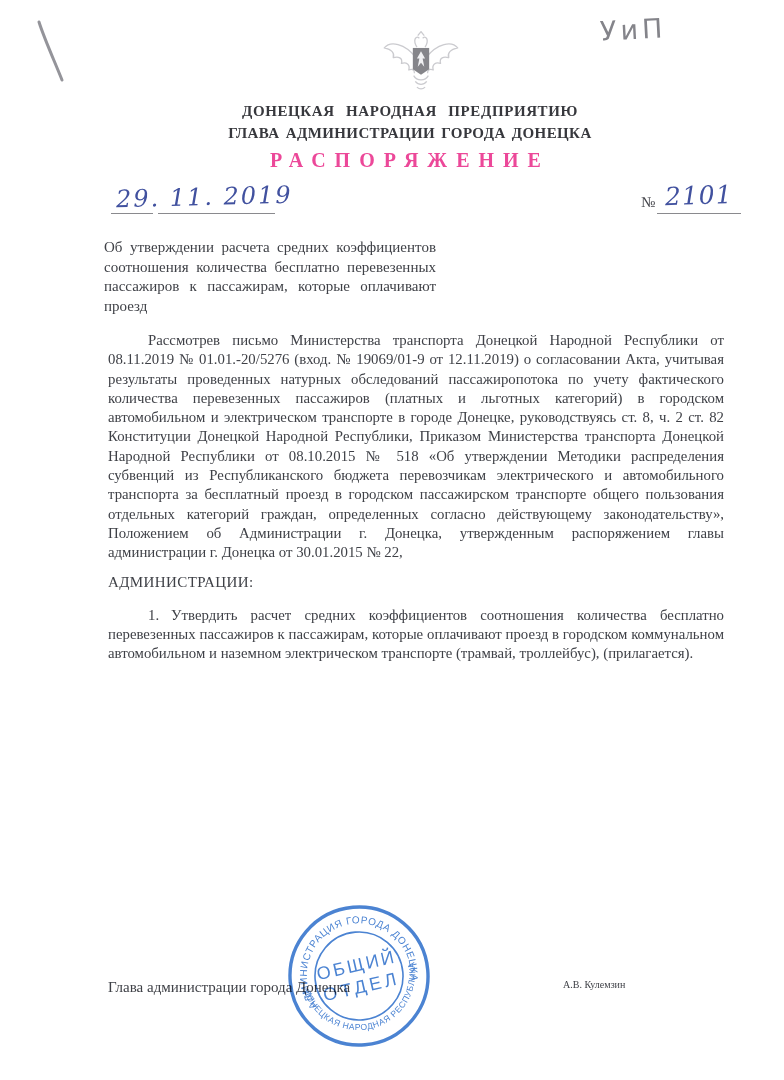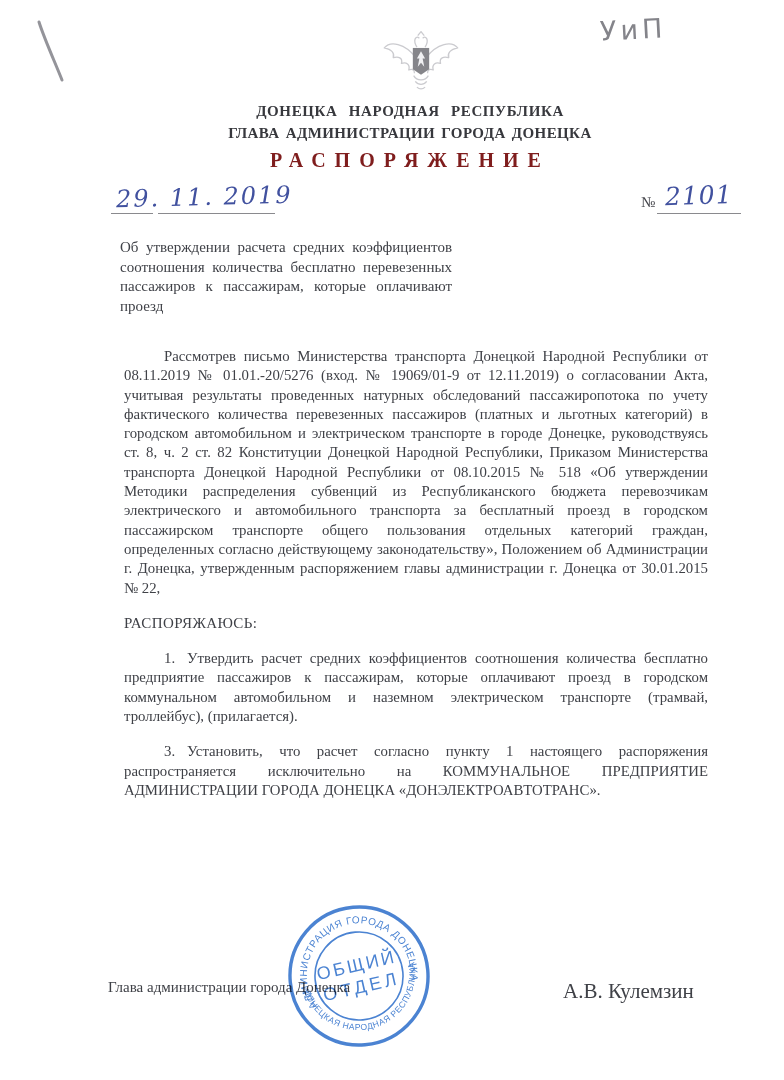--- a/index.html
+++ b/index.html
@@ -5,52 +5,52 @@
   html,body{margin:0;padding:0;background:#e9e9e9;}
   .page{
     position:relative;width:784px;height:1080px;background:#ffffff;
     font-family:"Liberation Serif", serif;color:#3f4147;overflow:hidden;
     margin:0 auto;
   }
   
   .header{position:absolute;left:60px;top:103px;width:700px;text-align:center;color:#37383d;}
   .header .line1{font-size:15px;font-weight:bold;letter-spacing:.6px;word-spacing:7px;}
   .header .line2{font-size:15px;font-weight:bold;letter-spacing:.4px;word-spacing:2px;margin-top:5px;}
-  .header .doctype{font-size:20px;font-weight:bold;letter-spacing:9px;margin-top:7px;color:#7f1d1d;}
+  .header .doctype{font-size:20px;font-weight:bold;letter-spacing:9px;margin-top:7px;color:#ec4899;}
   
   .emblem{position:absolute;left:379px;top:30px;width:84px;height:62px;opacity:.85;}
   
   .pen-mark{position:absolute;left:28px;top:16px;width:44px;height:70px;}
   .routing-note{
     position:absolute;left:600px;top:14px;font-family:"DejaVu Sans",sans-serif;
     font-size:27px;color:#84848a;transform:rotate(-3deg);letter-spacing:4px;font-weight:400;
   }
   
   .hand{font-family:"DejaVu Serif",serif;font-style:italic;color:#41519f;}
   .date-hand{position:absolute;left:116px;top:183px;font-size:24px;letter-spacing:2px;transform:rotate(-1.5deg);}
   .num-label{position:absolute;left:641px;top:194px;font-size:15px;color:#43444a;}
   .num-hand{position:absolute;left:665px;top:181px;font-size:25px;letter-spacing:1px;transform:rotate(-2deg);}
   .rule{position:absolute;height:0;border-bottom:1.5px solid #8a8a8e;}
   .rule.d1{left:111px;top:213px;width:42px;}
   .rule.d2{left:158px;top:213px;width:117px;}
   .rule.n1{left:657px;top:213px;width:84px;}
   
   .subject{
-    position:absolute;left:120px;top:238px;width:332px;
+    position:absolute;left:104px;top:238px;width:332px;
     font-size:15px;line-height:19.5px;text-align:justify;
   }
   
   .main-col{position:absolute;left:108px;top:331px;width:616px;font-size:14.8px;line-height:19.3px;text-align:justify;}
-  .main-col p{margin:16px;text-indent:40px;}
+  .main-col p{margin:0;text-indent:40px;}
   .order-word{margin-top:10px !important;text-indent:0 !important;font-size:15px;letter-spacing:.4px;}
   .item{margin-top:14px !important;}
   .item .inum{margin-right:12px;}
   
   .sig-position{position:absolute;left:108px;top:979px;font-size:15px;}
-  .sig-name{position:absolute;left:563px;top:979px;font-size:21px;}
+  .sig-name{position:absolute;left:563px;top:979px;font-size:10px;}
   
   .stamp{position:absolute;left:286px;top:903px;width:146px;height:146px;
     mix-blend-mode:multiply;opacity:.88;transform:rotate(-5deg);}
   .stamp text{font-family:"Liberation Sans",sans-serif;}
 </style>
 </head>
 <body>
 
 <div class="page">
 
@@ -67,43 +67,40 @@
       <path d="M45 21 C40 13, 43 6, 48 10 M55 21 C60 13, 57 6, 52 10"></path>
       <path d="M46 7 L50 2 L54 7"></path>
       <path d="M41 56 C45 63, 55 63, 59 56 M43 63 C47 68, 53 68, 57 63 M45 70 C48 73, 52 73, 55 70"></path>
     </g>
     <rect x="40" y="22" width="20" height="26" fill="#707076"></rect>
     <path d="M40 48 L50 55 L60 48 L60 47 L40 47 Z" fill="#707076"></path>
     <path d="M50 26 L45 35 L48 35 L46 45 L50 40 L54 45 L52 35 L55 35 Z" fill="#eeeef0"></path>
   </svg>
 
   <div class="header">
-    <div class="line1">ДОНЕЦКА НАРОДНАЯ РЕСПУБЛИКА</div>
+    <div class="line1">ДОНЕЦКАЯ НАРОДНАЯ ПРЕДПРИЯТИЮ</div>
     <div class="line2">ГЛАВА АДМИНИСТРАЦИИ ГОРОДА ДОНЕЦКА</div>
     <div class="doctype">РАСПОРЯЖЕНИЕ</div>
   </div>
 
   <div class="hand date-hand">29. 11. 2019</div>
   <div class="rule d1"></div>
   <div class="rule d2"></div>
   <div class="num-label">№</div>
   <div class="hand num-hand">2101</div>
   <div class="rule n1"></div>
 
   <div class="subject">Об утверждении расчета средних коэффициентов соотношения количества бесплатно перевезенных пассажиров к пассажирам, которые оплачивают проезд</div>
 
   <div class="main-col">
     <p>Рассмотрев письмо Министерства транспорта Донецкой Народной Республики от 08.11.2019 № 01.01.-20/5276 (вход. № 19069/01-9 от 12.11.2019) о согласовании Акта, учитывая результаты проведенных натурных обследований пассажиропотока по учету фактического количества перевезенных пассажиров (платных и льготных категорий) в городском автомобильном и электрическом транспорте в городе Донецке, руководствуясь ст. 8, ч. 2 ст. 82 Конституции Донецкой Народной Республики, Приказом Министерства транспорта Донецкой Народной Республики от 08.10.2015 № 518 «Об утверждении Методики распределения субвенций из Республиканского бюджета перевозчикам электрического и автомобильного транспорта за бесплатный проезд в городском пассажирском транспорте общего пользования отдельных категорий граждан, определенных согласно действующему законодательству», Положением об Администрации г. Донецка, утвержденным распоряжением главы администрации г. Донецка от 30.01.2015 № 22,</p>
-    <p class="order-word">РАСПОРЯЖАЮСЬ:</p>
+    <p class="order-word">АДМИНИСТРАЦИИ:</p>
 
     <p class="item">
-      <span class="inum">1.</span><span>Утвердить расчет средних коэффициентов соотношения количества бесплатно предприятие пассажиров к пассажирам, которые оплачивают проезд в городском коммунальном автомобильном и наземном электрическом транспорте (трамвай, троллейбус), (прилагается).</span>
-    </p>
-    <p class="item">
-      <span class="inum">3.</span><span>Установить, что расчет согласно пункту 1 настоящего распоряжения распространяется исключительно на КОММУНАЛЬНОЕ ПРЕДПРИЯТИЕ АДМИНИСТРАЦИИ ГОРОДА ДОНЕЦКА «ДОНЭЛЕКТРОАВТОТРАНС».</span>
+      <span class="inum">1.</span><span>Утвердить расчет средних коэффициентов соотношения количества бесплатно перевезенных пассажиров к пассажирам, которые оплачивают проезд в городском коммунальном автомобильном и наземном электрическом транспорте (трамвай, троллейбус), (прилагается).</span>
     </p>
   </div>
 
   <div class="sig-position">Глава администрации города Донецка</div>
   <div class="sig-name">А.В. Кулемзин</div>
 
   <svg class="stamp" viewBox="0 0 146 146">
     <g stroke="#3272cc" fill="none">
       <circle cx="73" cy="73" r="69" stroke-width="3.4"></circle>
       <circle cx="73" cy="73" r="44" stroke-width="1.6"></circle>

